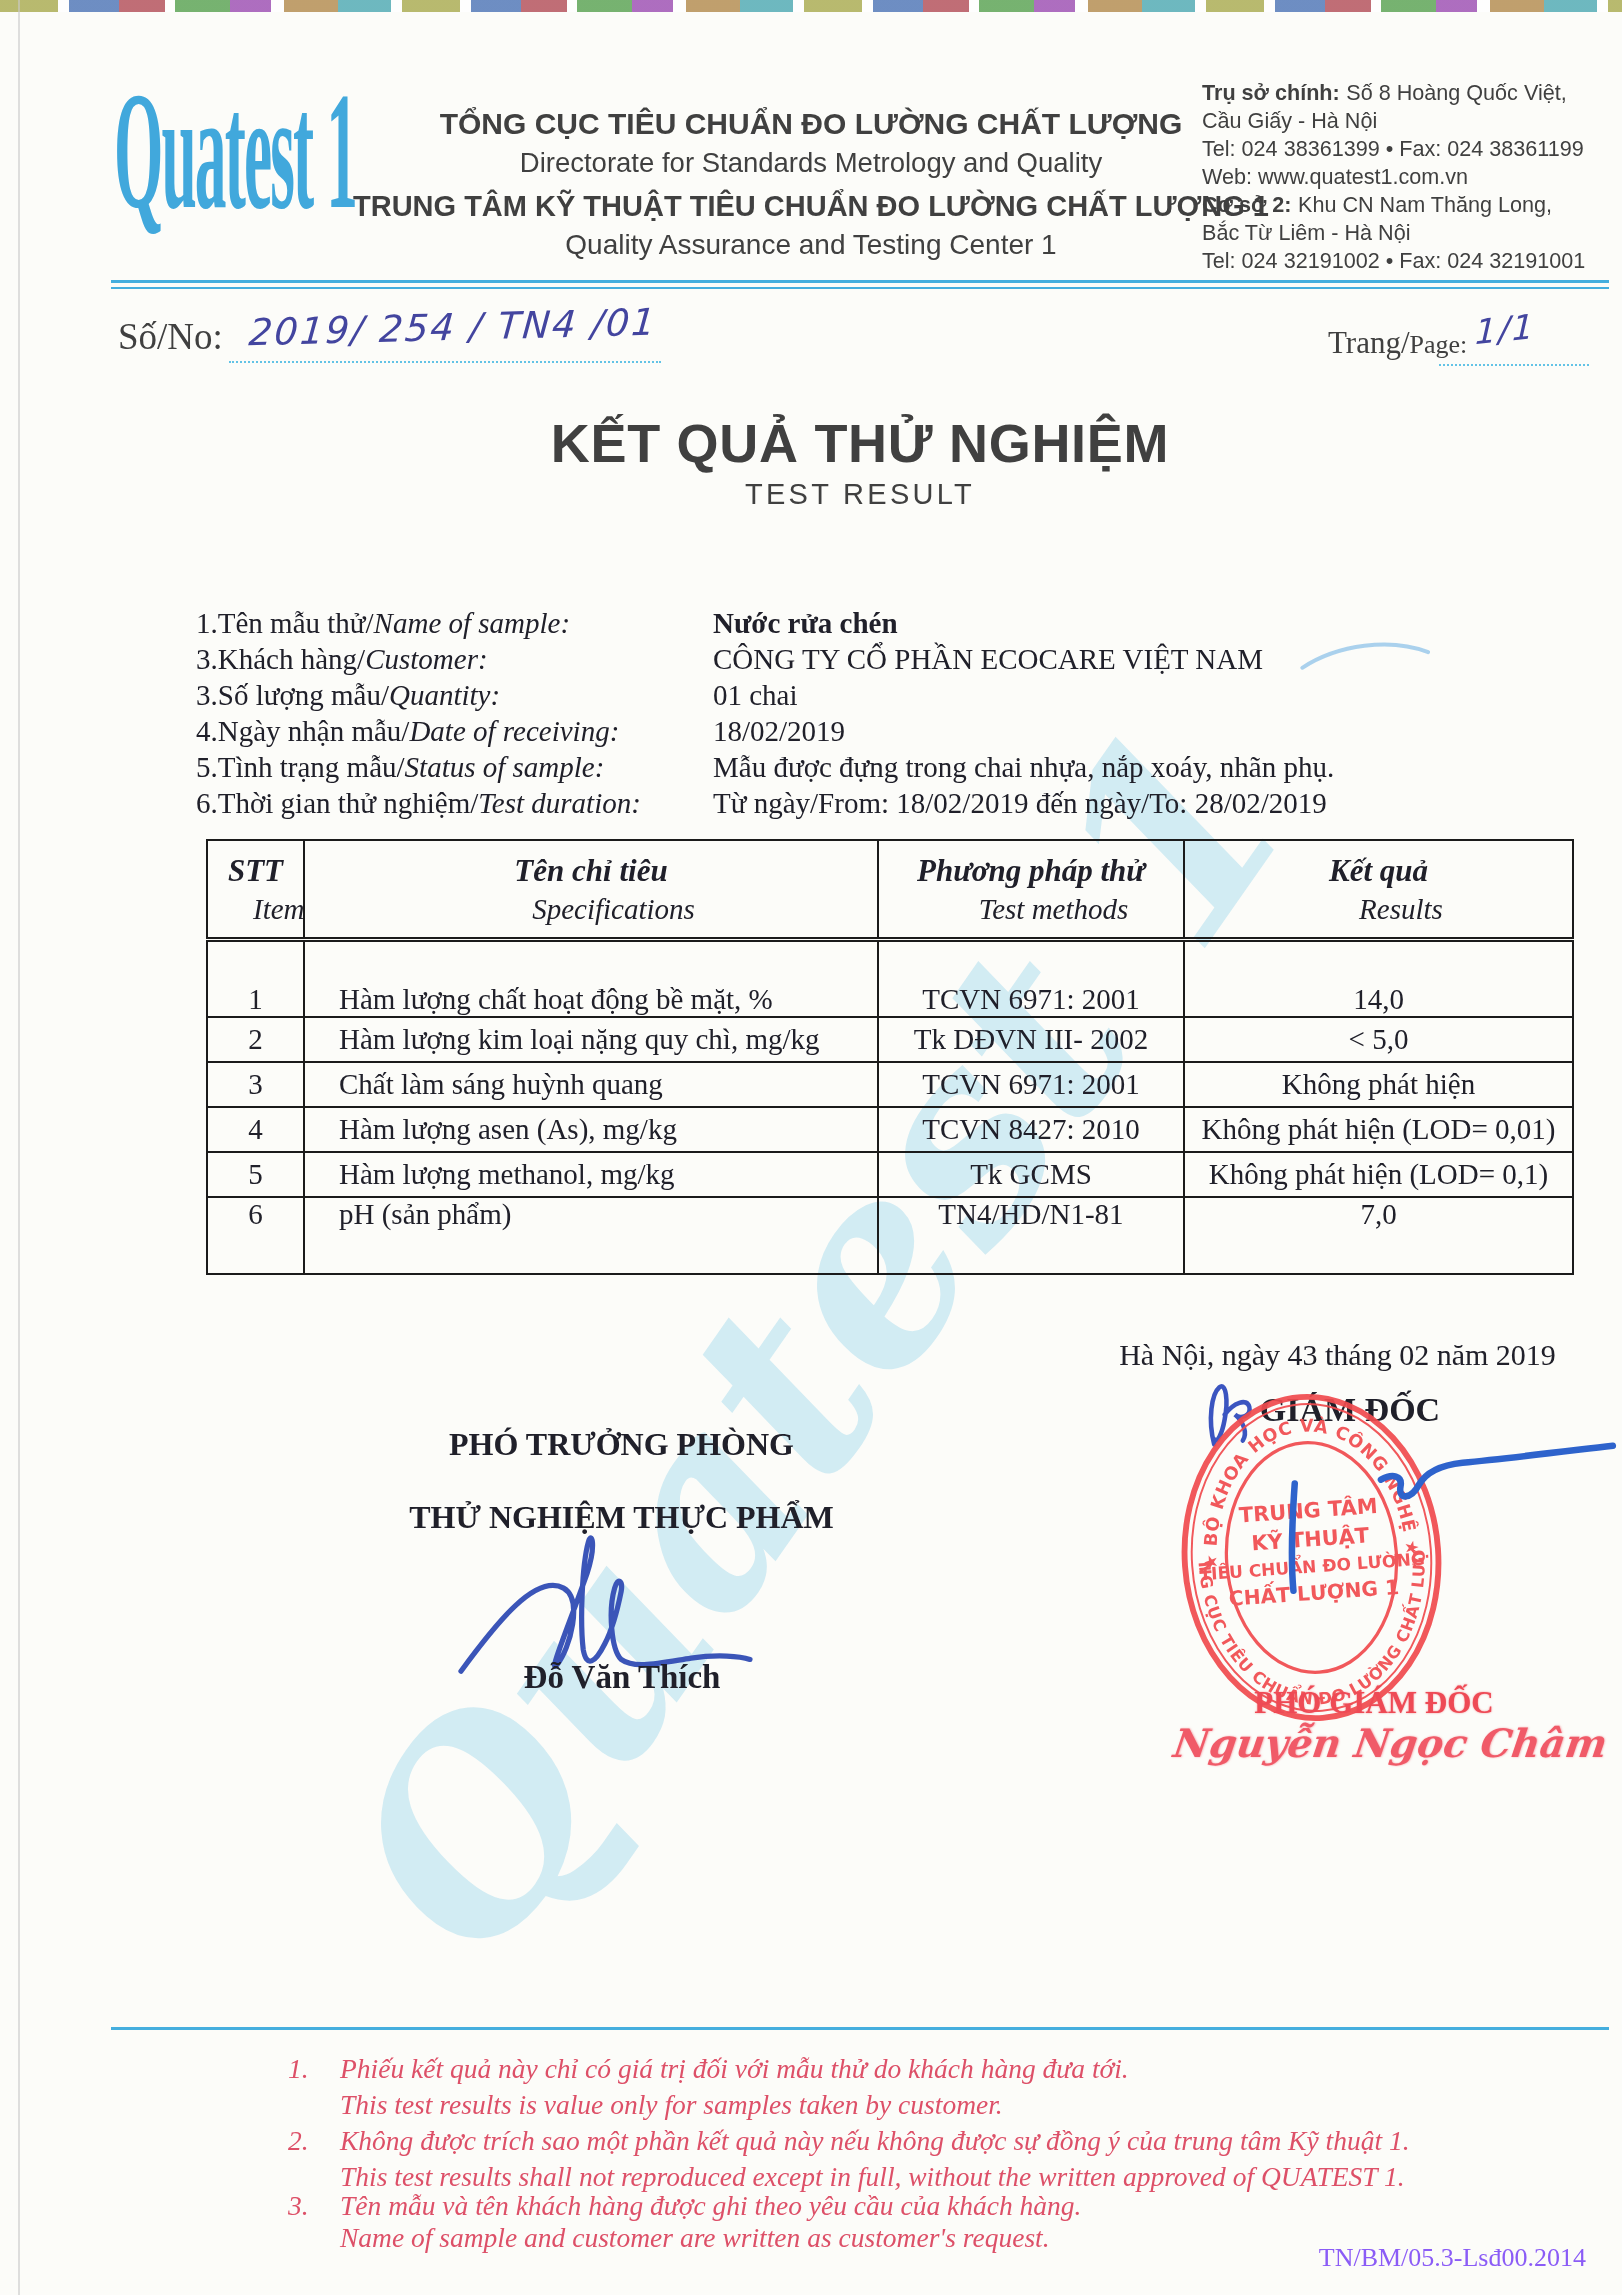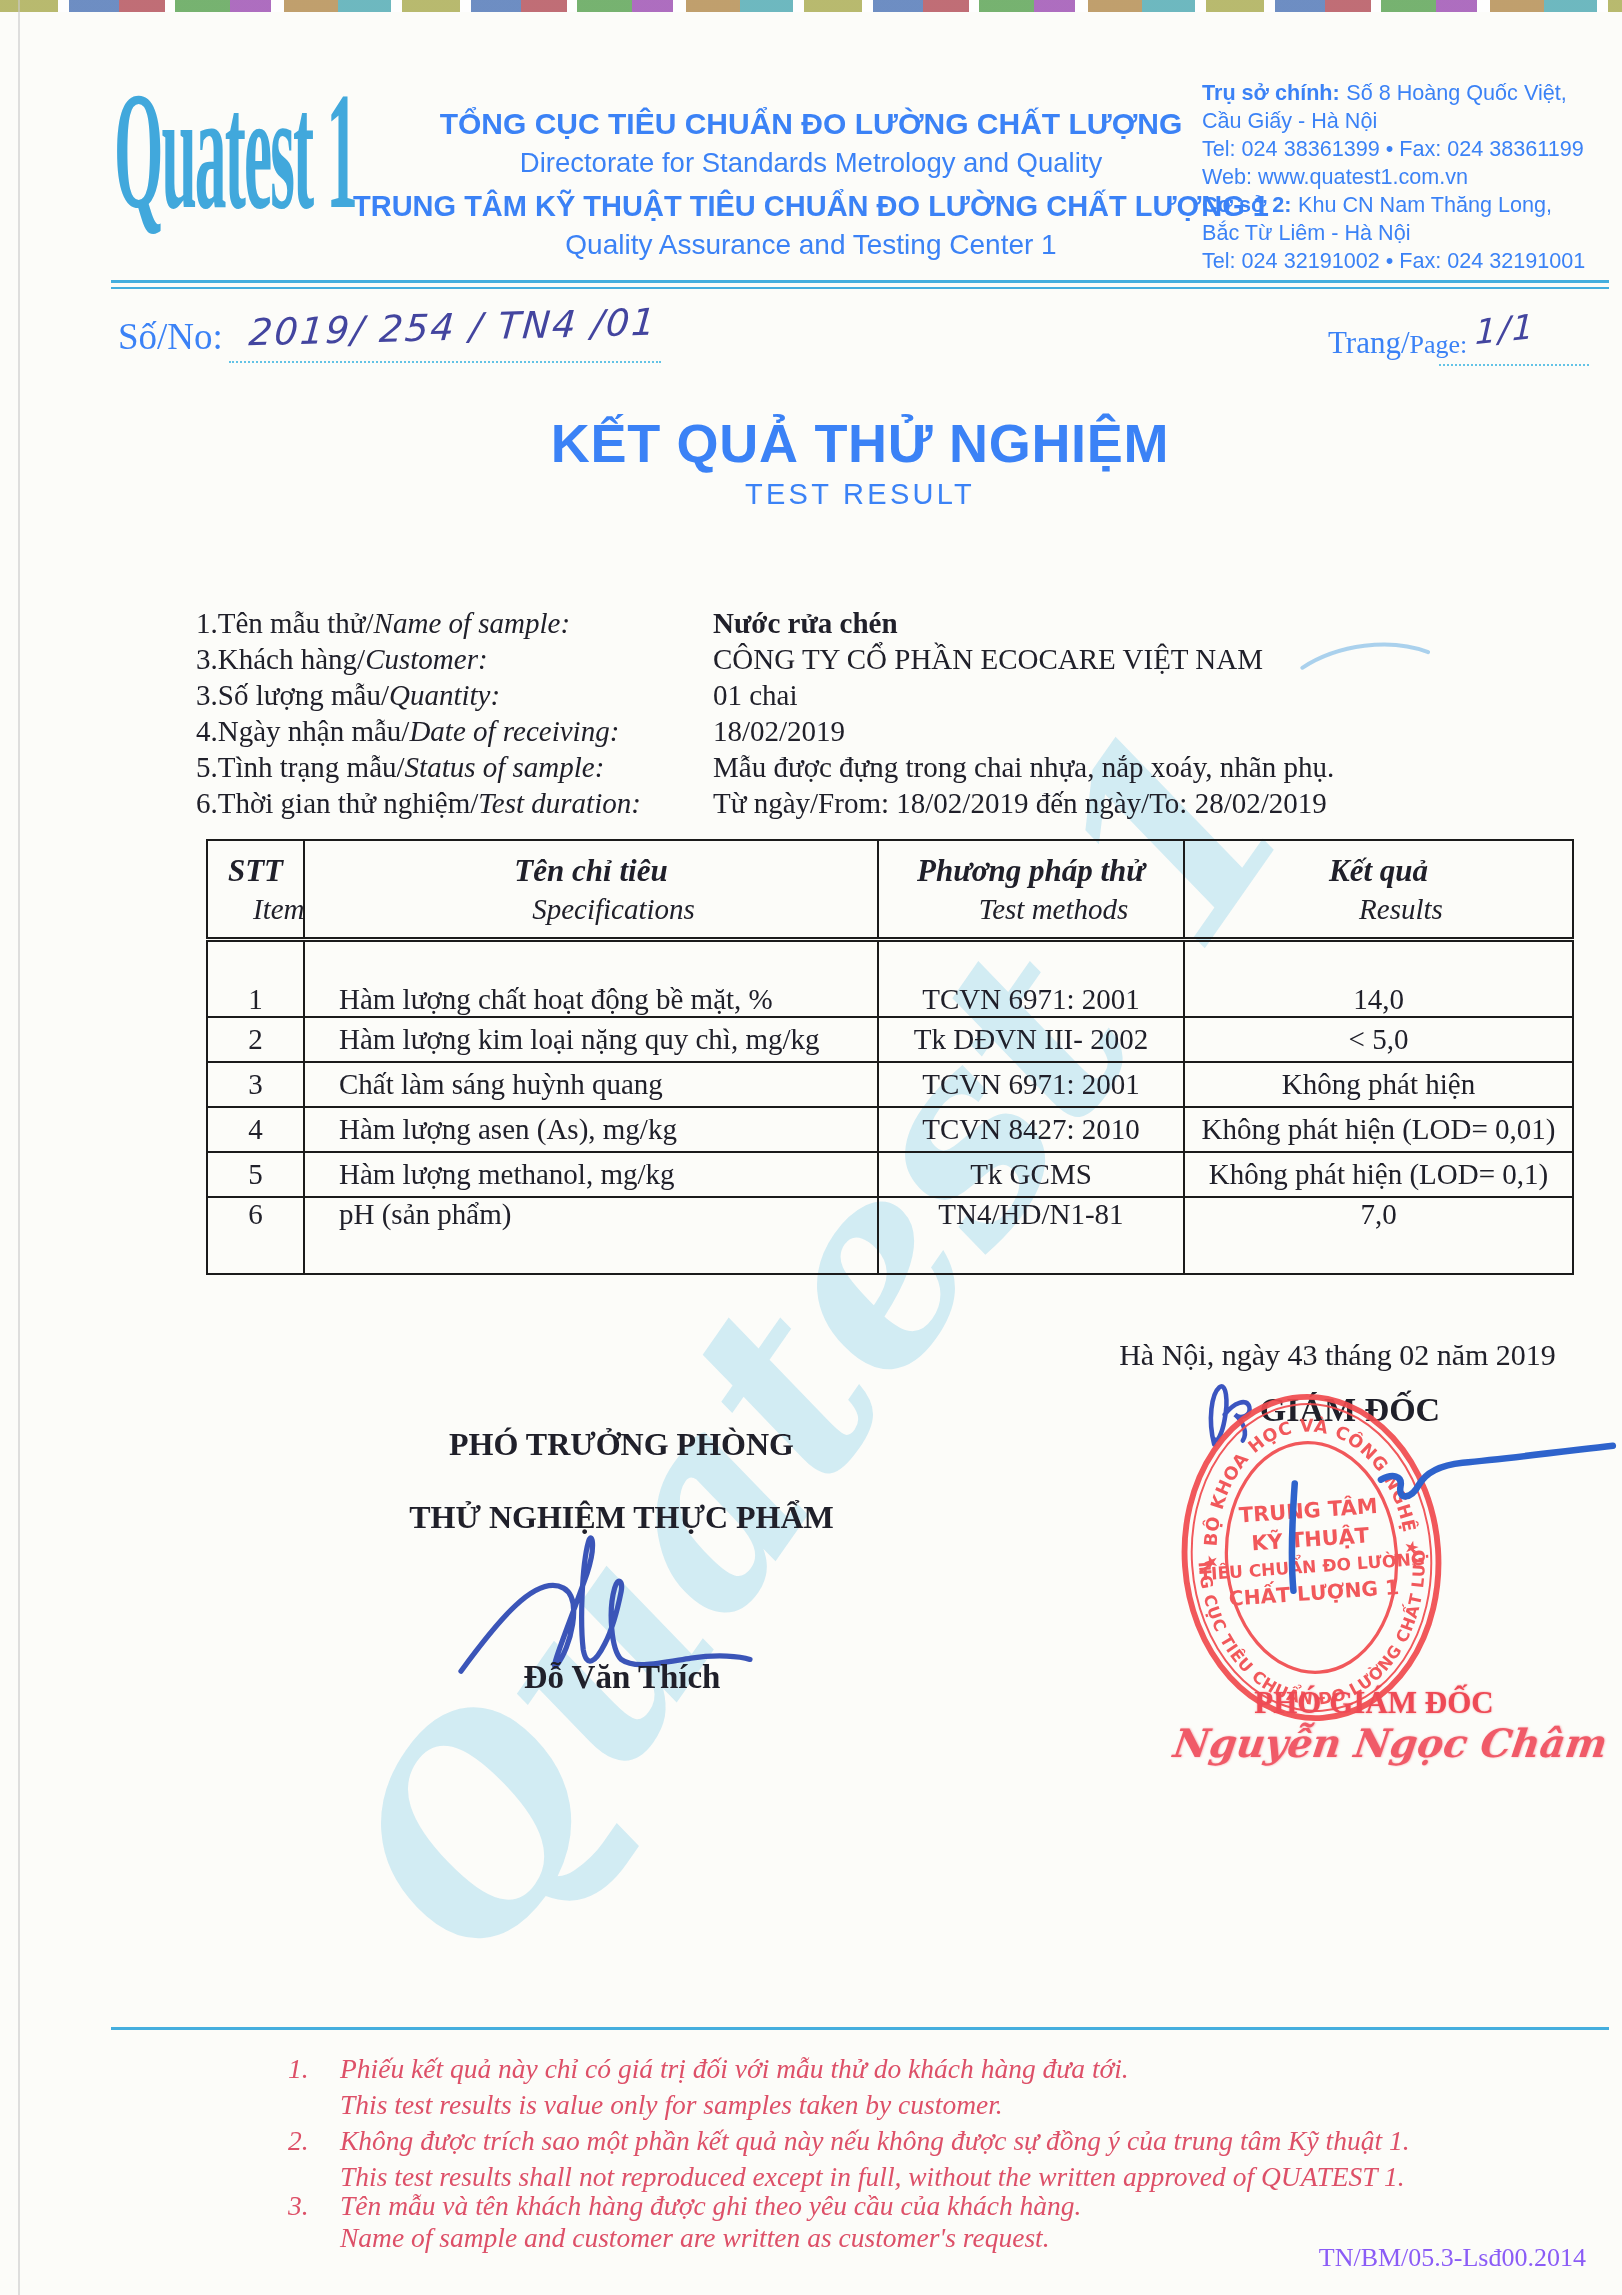--- a/index.html
+++ b/index.html
@@ -4,21 +4,21 @@
 <style>
   html,body{margin:0;padding:0;background:#e8e8e4;}
   .page{
     position:relative;width:1622px;height:2295px;margin:0 auto;
     background:#fcfcf9;overflow:hidden;
     font-family:"Liberation Serif",serif;color:#20202a;
   }
   .abs{position:absolute;}
   .sans{font-family:"Liberation Sans",sans-serif;}
   .serif{font-family:"Liberation Serif",serif;}
-  .blue{color:#3b82f6;}
+  .blue{color:#404040;}
   .center{text-align:center;}
 
   
   .scan-noise{
     left:0;top:0;width:1622px;height:11.8px;opacity:.8;
     background:repeating-linear-gradient(90deg,
       #a7a94c 0 58px,#ffffff 58px 69px,#4a72b5 69px 119px,#b14a55 119px 165px,
       #ffffff 165px 175px,#55a04e 175px 230px,#9a4ab1 230px 271px,#ffffff 271px 284px,
       #b1884a 284px 338px,#4aa7b1 338px 391px,#ffffff 391px 402px);
   }

